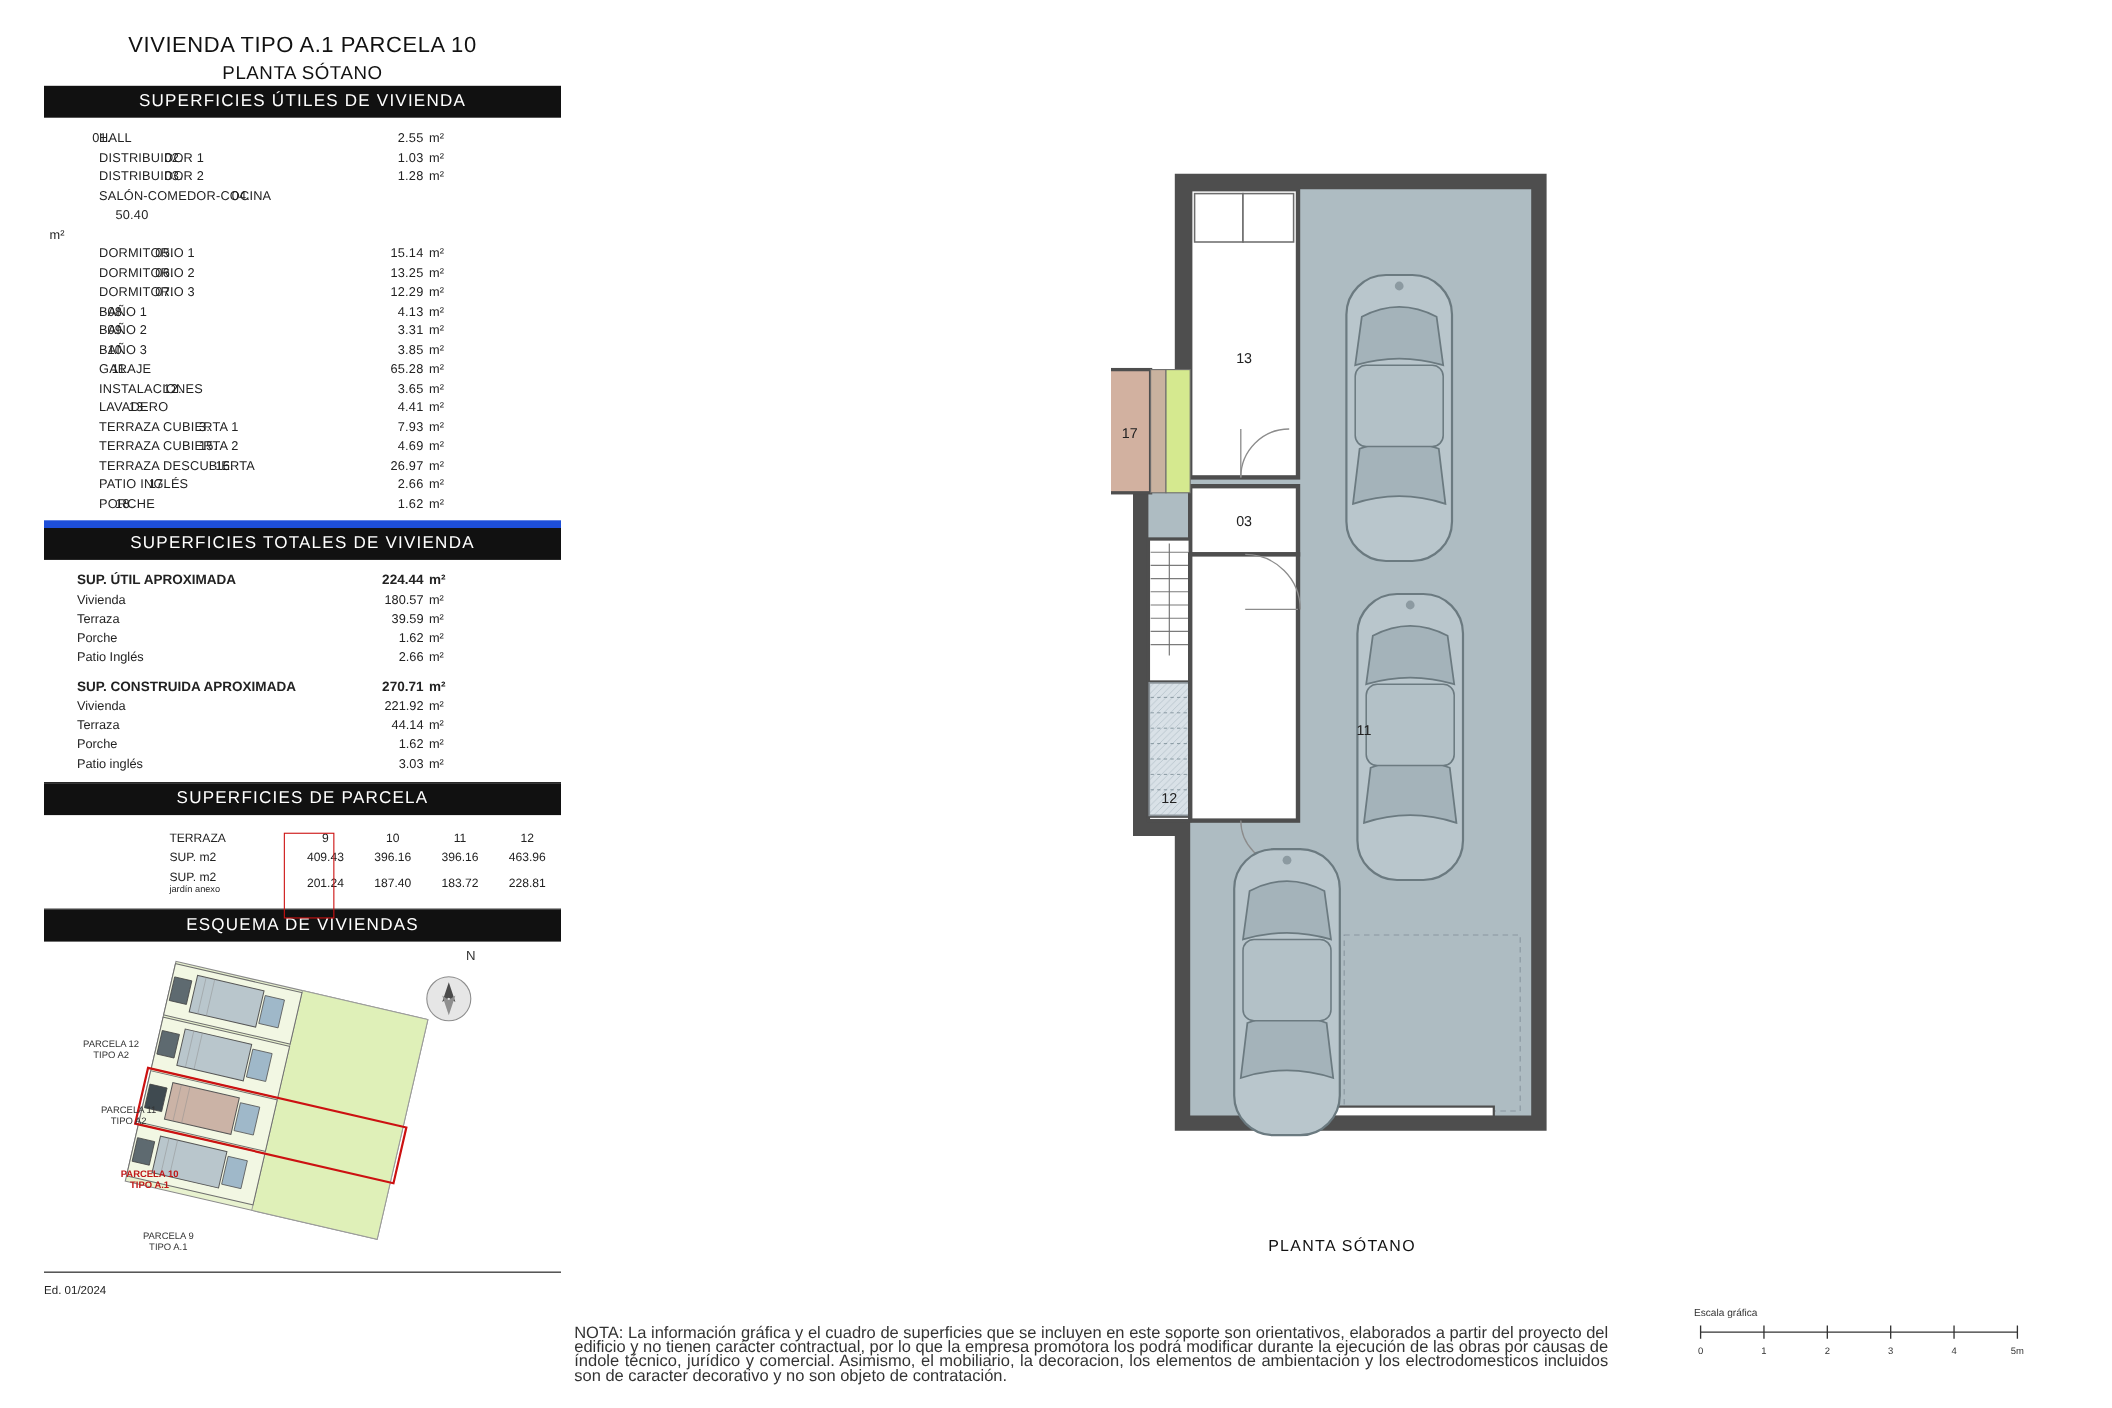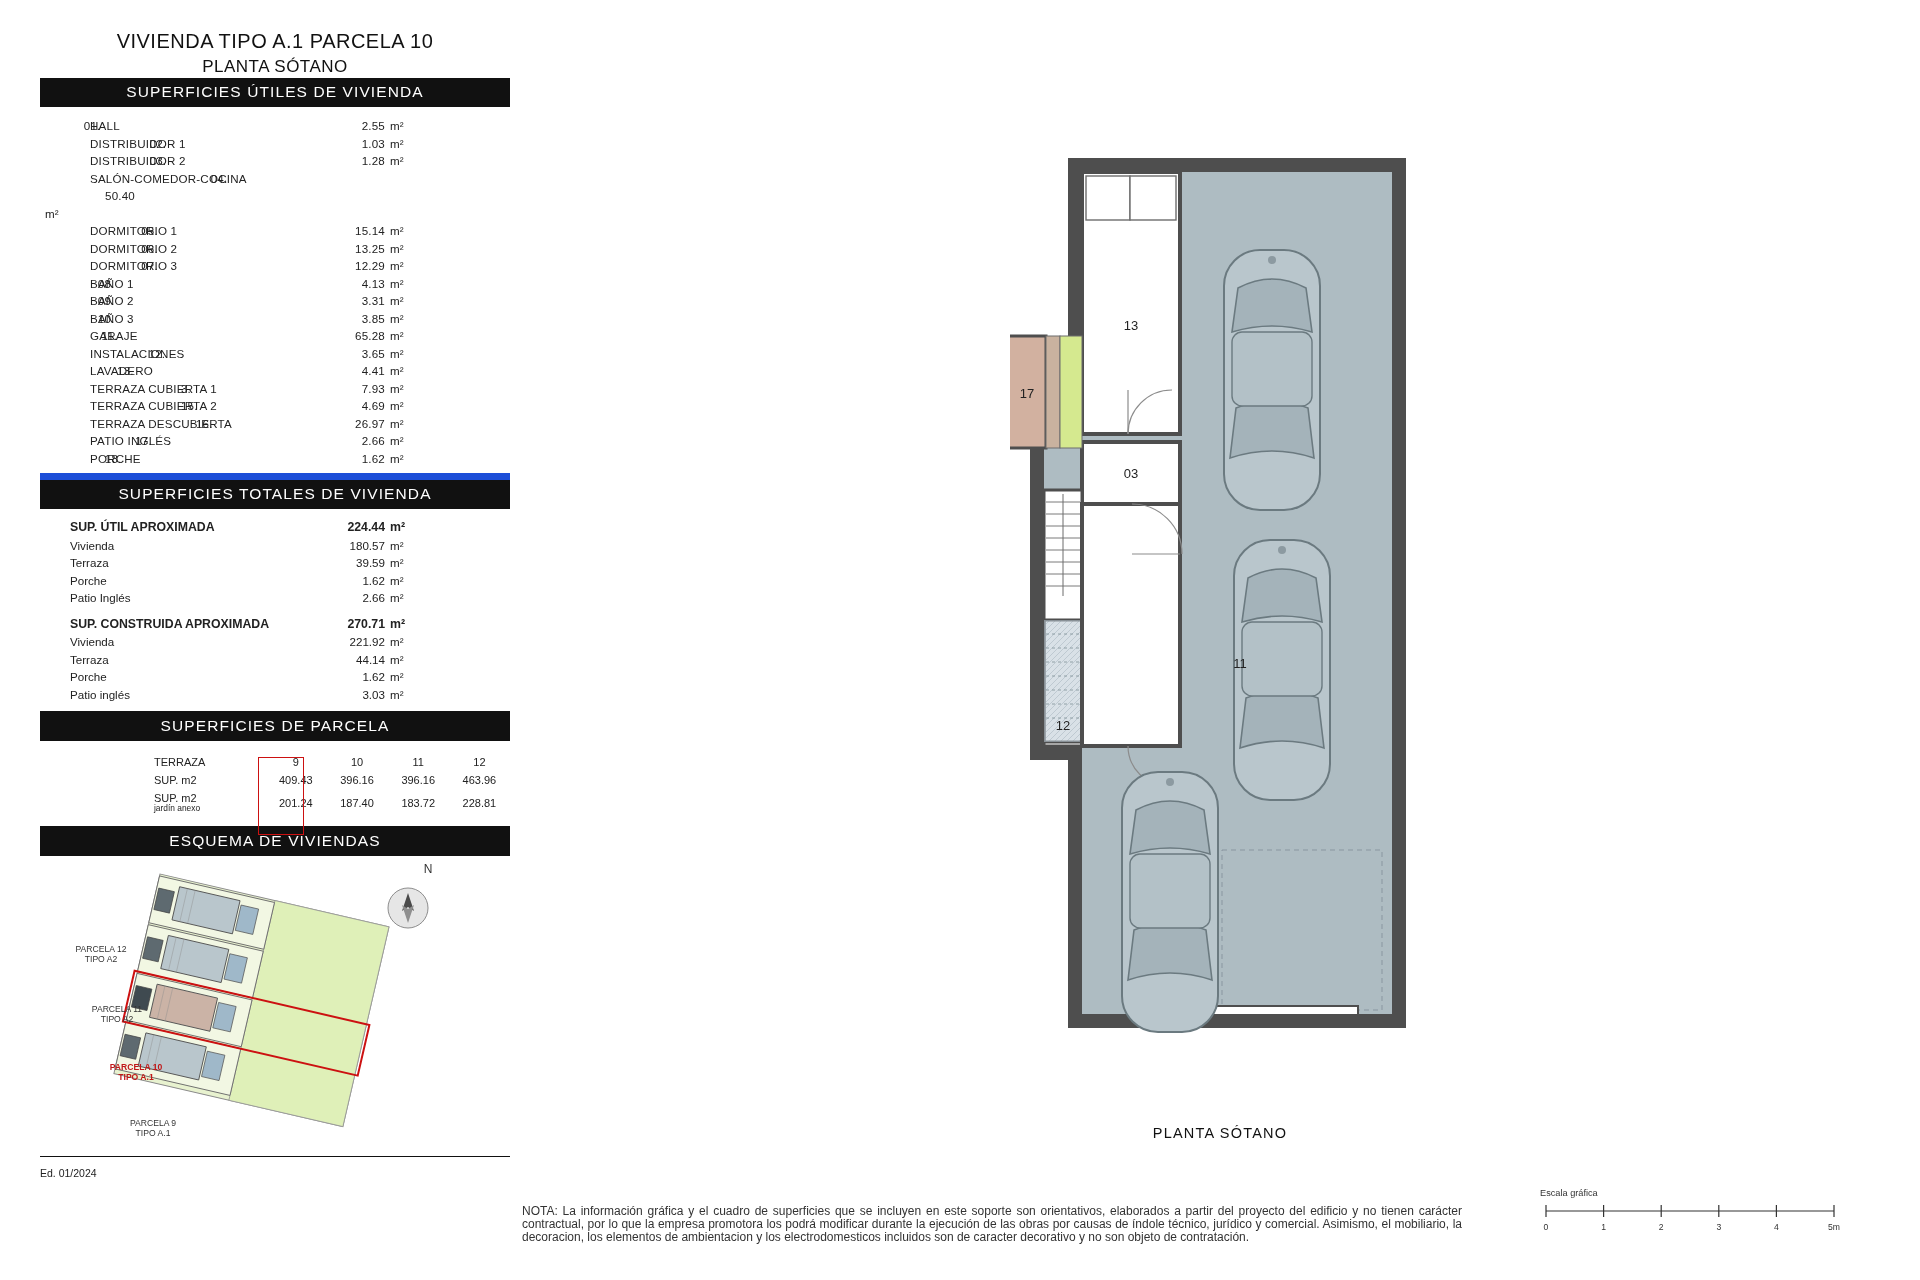--- a/index.html
+++ b/index.html
@@ -66,21 +66,21 @@
   
   .plan{position:absolute;left:1010px;top:150px;width:420px;height:900px;}
   .plan-caption{
     position:absolute;left:1055px;top:1125px;width:330px;text-align:center;
     font-size:14.5px;letter-spacing:1.2px;color:#111;
   }
 
   
   .note{
     position:absolute;left:522px;top:1205px;width:940px;
-    font-size:12px;line-height:13px;color:#333;text-align:justify;
+    font-size:15px;line-height:13px;color:#333;text-align:justify;
   }
 
   
   .scalewrap{position:absolute;left:1540px;top:1188px;width:330px;}
   .scalewrap .cap{font-size:9.2px;color:#333;margin-bottom:4px;}
   .scaleticks{position:relative;height:12px;}
   .sc-num{position:absolute;font-size:8.6px;color:#333;top:0;transform:translateX(-50%);}
 </style>
 </head>
 <body>

